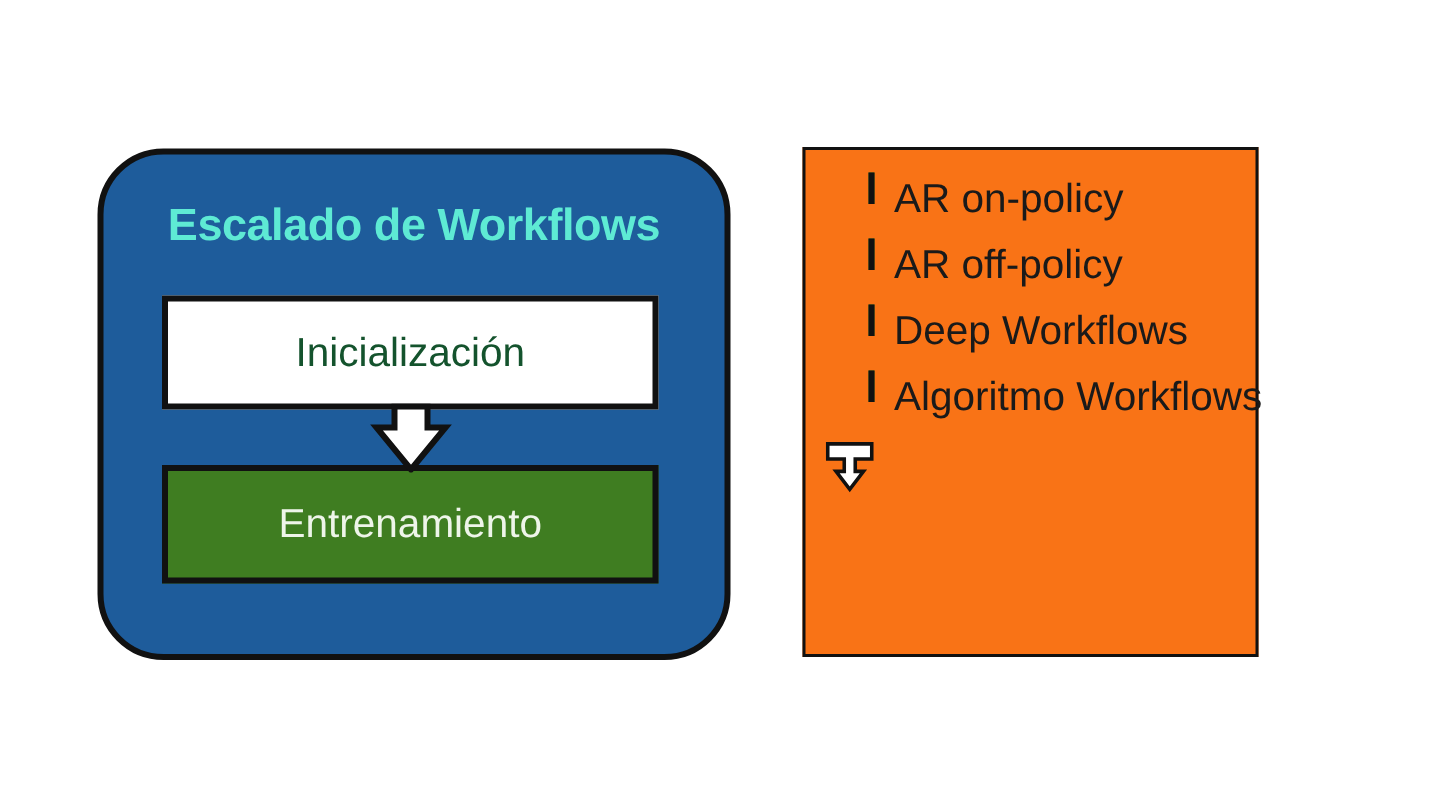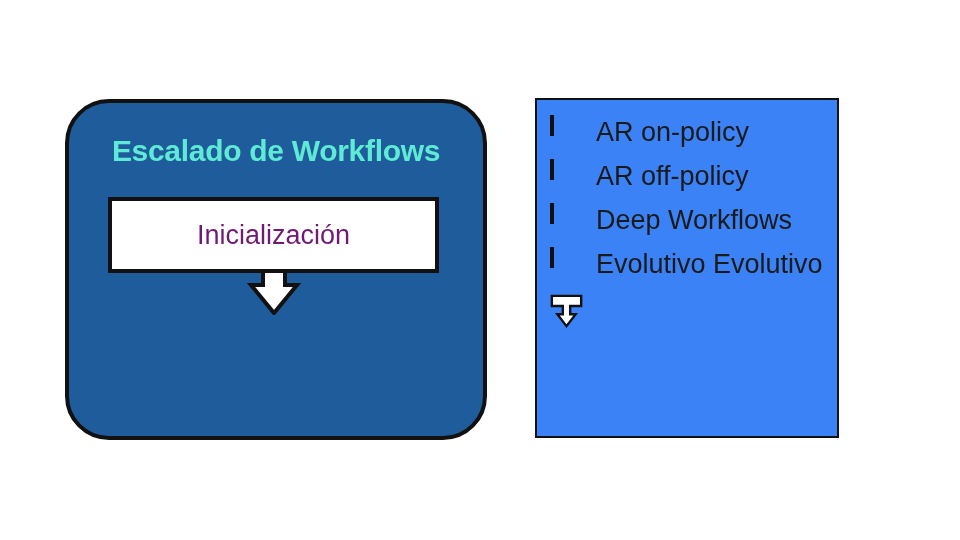--- a/index.html
+++ b/index.html
@@ -44,43 +44,44 @@
     box-sizing:border-box;
     border:4px solid var(--outline,#111);
     display:flex;
     align-items:center;
     justify-content:center;
     font-size:27px;
   }
   .step-init{
     top:94px;height:76px;
     background:#ffffff;
-    color:#701a75;
+    color:#14532d;
   }
   .step-training{
     top:207px;height:79px;
     background:var(--green,#3f7d21);
     color:var(--training_text,#eef5e9);
   }
   .flow-arrow{
     position:absolute;
     left:170px;
     top:166px;
     width:70px;height:46px;
     z-index:2;
   }
   
   .legend-panel{
     position:absolute;
     left:535px;top:98px;
     width:304px;height:340px;
     box-sizing:border-box;
-    background:#3b82f6;
+    background:#f97316;
     border:2px solid var(--outline,#111);
     padding:17px 10px 0 13px;
+    text-align:right;
   }
   .legend-row{
     display:flex;
     align-items:flex-start;
     min-height:31px;
     margin-bottom:13px;
   }
   .legend-row .icon-cell{
     width:33px;
     flex:0 0 33px;
@@ -111,20 +112,23 @@
   <div class="workflow-title">Escalado de Workflows</div>
 
   <div class="step-box step-init">
     <span>Inicialización</span>
   </div>
 
   <svg class="flow-arrow" viewBox="0 0 70 46" aria-hidden="true">
     <path d="M24 2 H46 V16 H58 L35 44 L12 16 H24 Z" fill="#ffffff" stroke="#111111" stroke-width="4" stroke-linejoin="miter"></path>
   </svg>
 
+  <div class="step-box step-training">
+    <span>Entrenamiento</span>
+  </div>
 </div>
 
 <div class="legend-panel">
 
   <div class="legend-row">
     <span class="icon-cell">
       <span class="legend-swatch"></span>
     </span>
     <span class="legend-label">AR on-policy</span>
   </div>
@@ -140,21 +144,21 @@
     <span class="icon-cell">
       <span class="legend-swatch"></span>
     </span>
     <span class="legend-label">Deep Workflows</span>
   </div>
 
   <div class="legend-row">
     <span class="icon-cell">
       <span class="legend-swatch"></span>
     </span>
-    <span class="legend-label">Evolutivo Evolutivo</span>
+    <span class="legend-label">Algoritmo Workflows</span>
   </div>
 
 
   <div class="legend-row">
     <span class="icon-cell">
       <svg class="legend-arrow" viewBox="0 0 36 38" aria-hidden="true">
         <path d="M2 2 H34 V13 H22 V22 H28 L18 35 L8 22 H14 V13 H2 Z" fill="#ffffff" stroke="#111111" stroke-width="2.6" stroke-linejoin="miter"></path>
       </svg>
     </span>
   </div>

